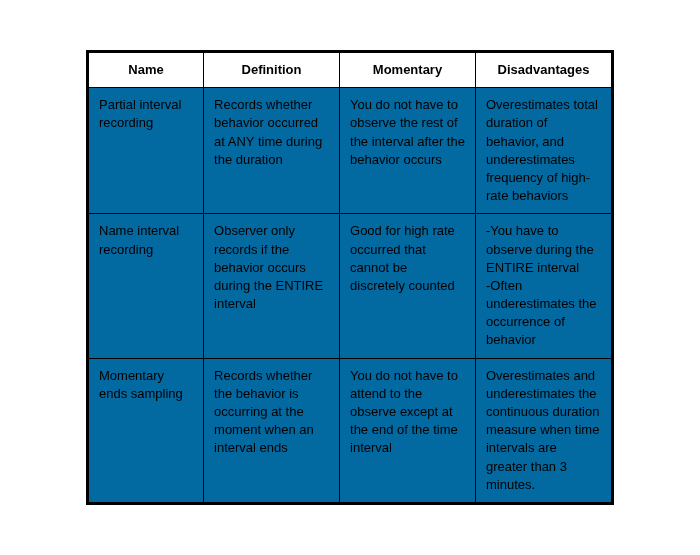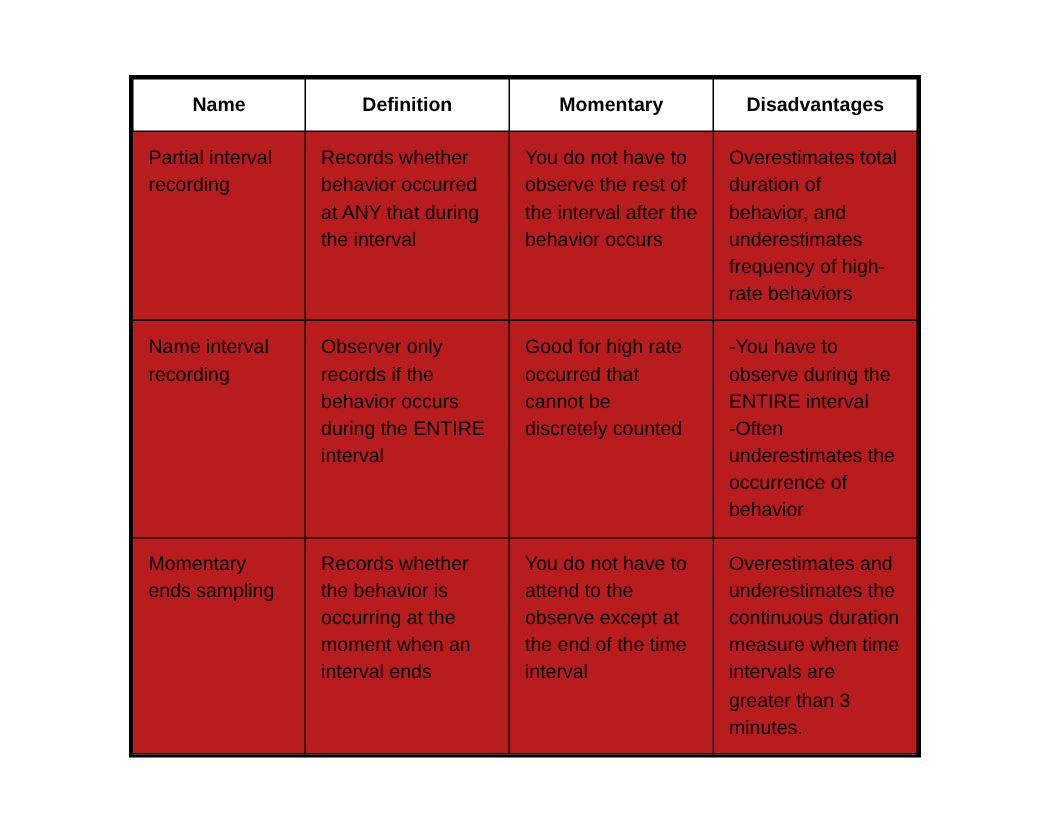--- a/index.html
+++ b/index.html
@@ -30,21 +30,21 @@
       padding: 8px 10px;
       vertical-align: top;
       font-size: 13px;
       line-height: 1.4;
     }
     th {
       font-weight: bold;
       background: #ffffff;
     }
     td {
-      background: #b91c1c;
+      background: #0369a1;
     }
     col:nth-child(1) { width: 22%; }
     col:nth-child(2) { width: 26%; }
     col:nth-child(3) { width: 26%; }
     col:nth-child(4) { width: 26%; }
   </style>
 </head>
 <body>
 
 <div class="table-container">
@@ -59,21 +59,21 @@
       <tr>
         <th>Name</th>
         <th>Definition</th>
         <th>Momentary</th>
         <th>Disadvantages</th>
       </tr>
     </thead>
     <tbody>
       <tr>
         <td>Partial interval recording</td>
-        <td>Records whether behavior occurred at ANY that during the interval</td>
+        <td>Records whether behavior occurred at ANY time during the duration</td>
         <td>You do not have to observe the rest of the interval after the behavior occurs</td>
         <td>Overestimates total duration of behavior, and underestimates frequency of high-rate behaviors</td>
       </tr>
       <tr>
         <td>Name interval recording</td>
         <td>Observer only records if the behavior occurs during the ENTIRE interval</td>
         <td>Good for high rate occurred that cannot be discretely counted</td>
         <td><span>-You have to observe during the ENTIRE interval</span><br><span>-Often underestimates the occurrence of behavior</span></td>
       </tr>
       <tr>

